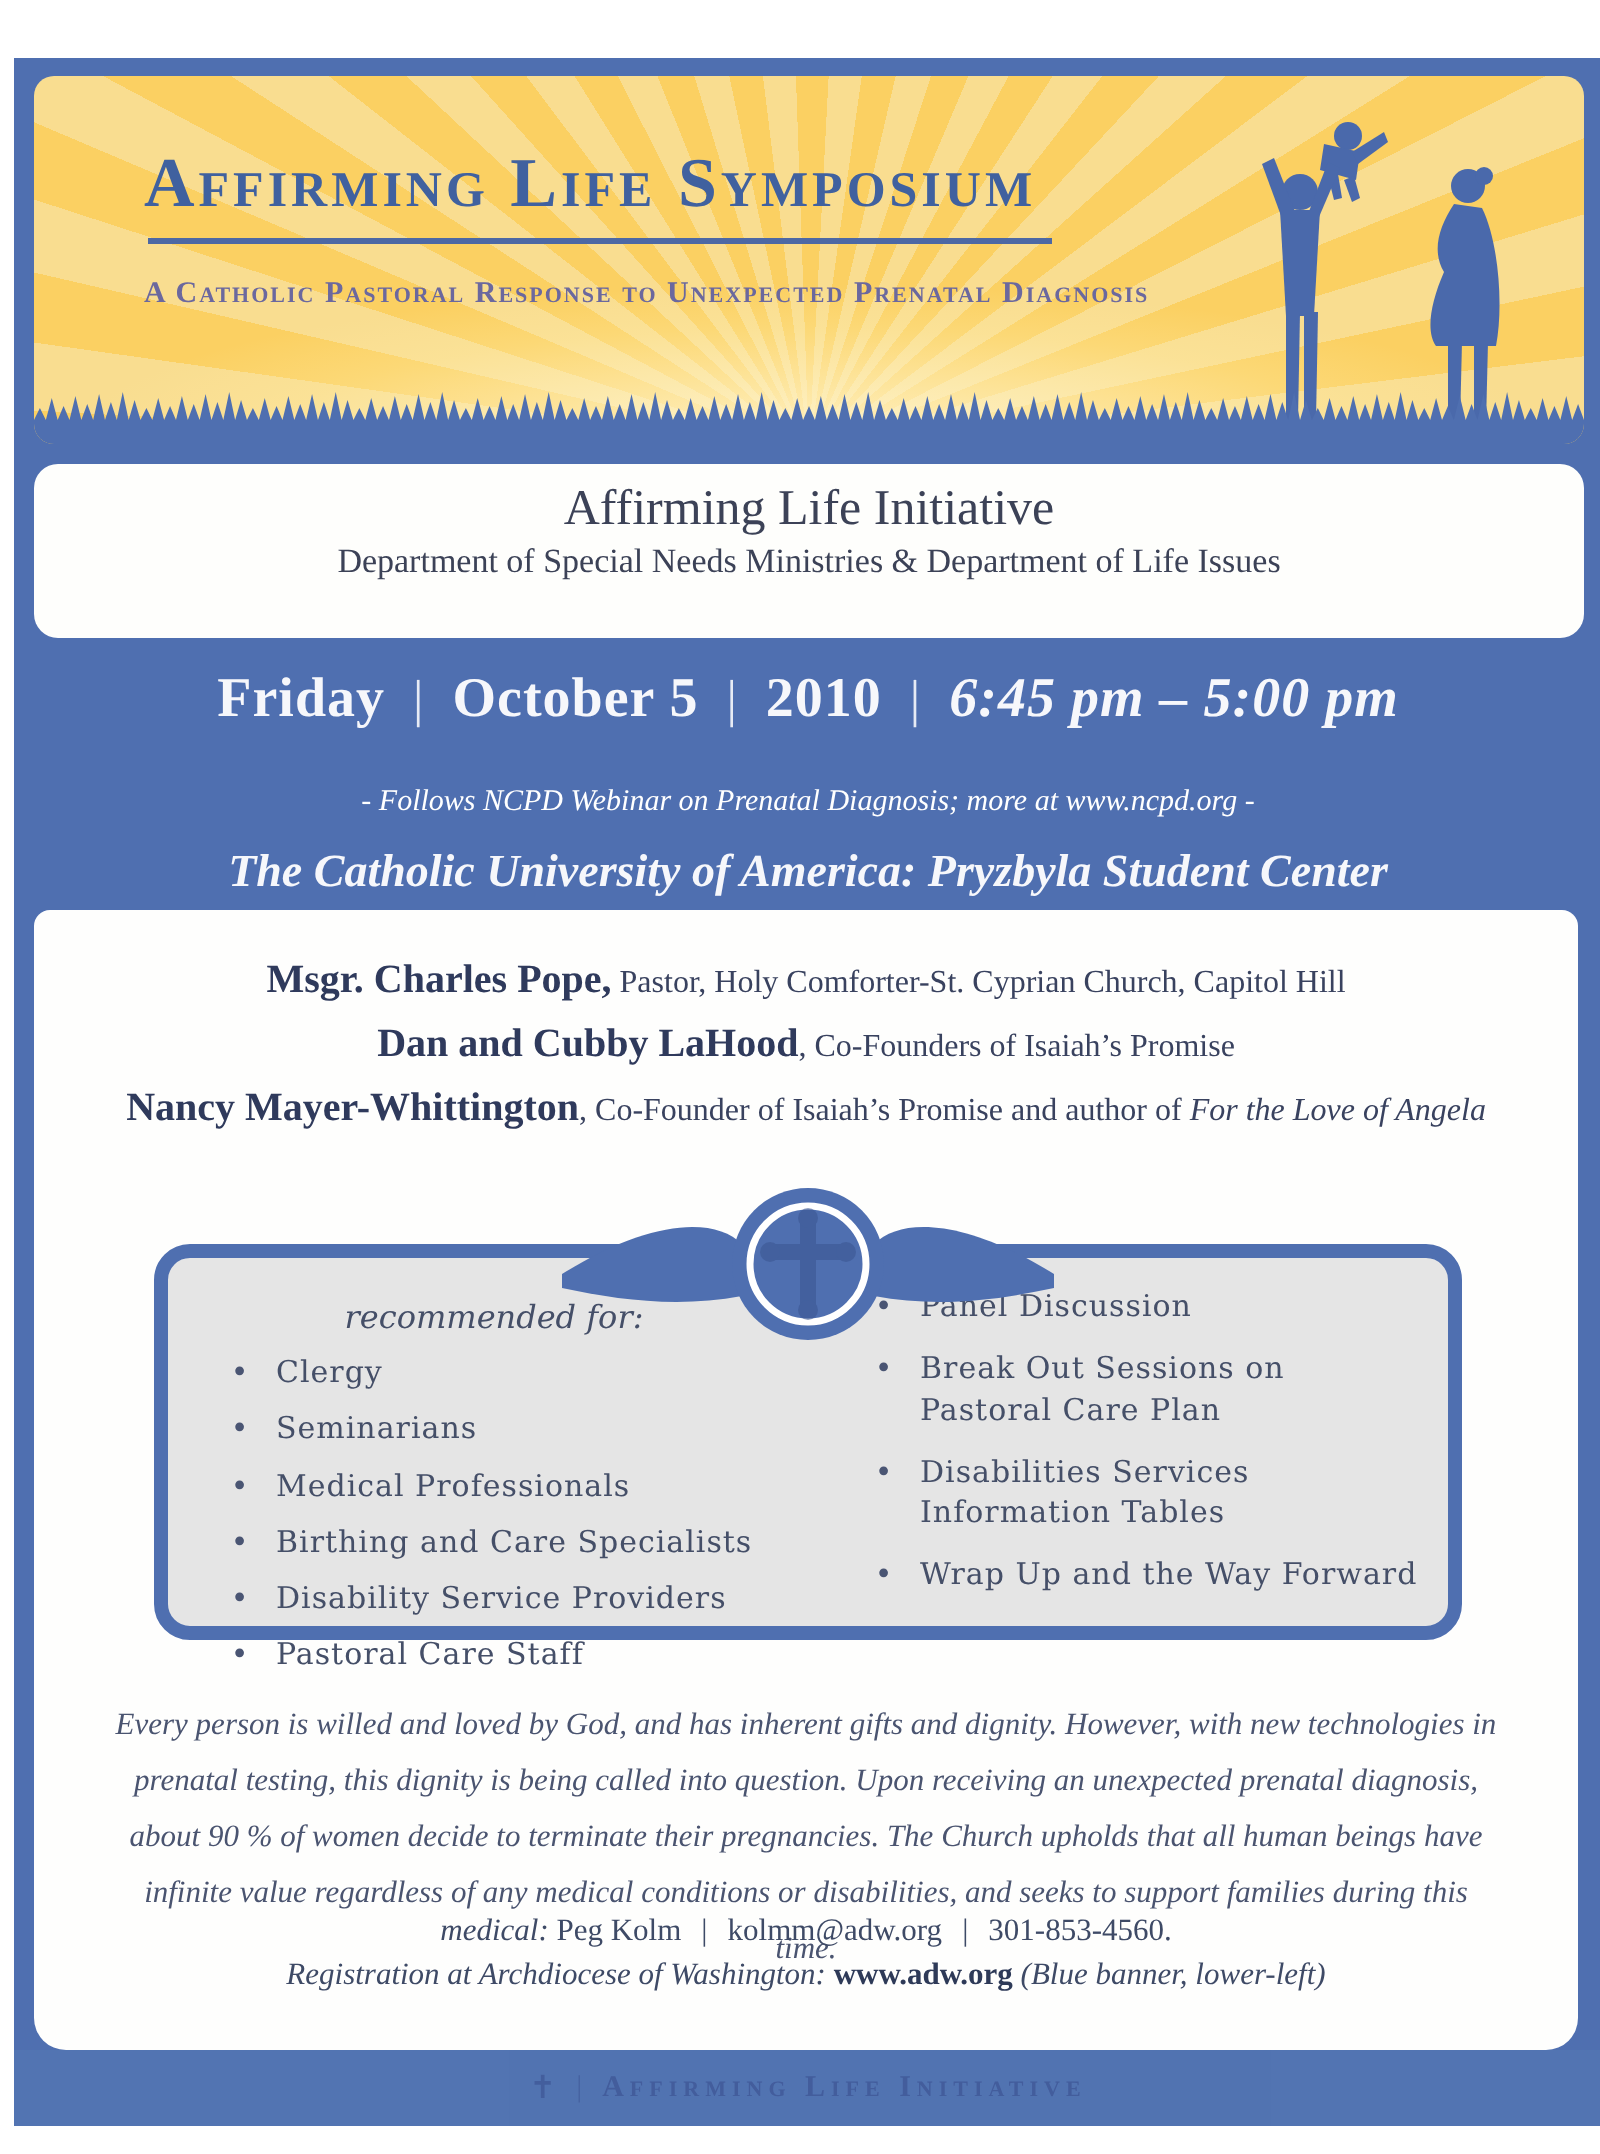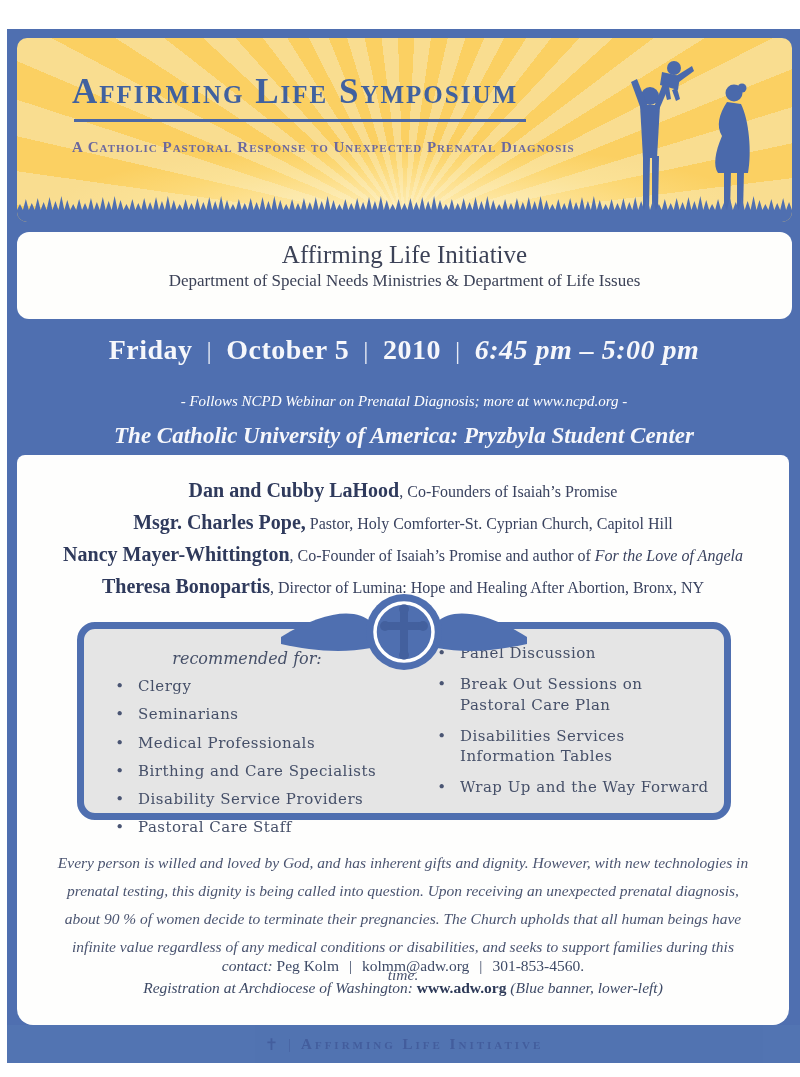--- a/index.html
+++ b/index.html
@@ -159,27 +159,26 @@
     </div>
     <div class="sched-note">- Follows NCPD Webinar on Prenatal Diagnosis; more at www.ncpd.org -</div>
     <div class="venue">The Catholic University of America: Pryzbyla Student Center</div>
     <div class="cosponsor">co-sponsored by: CUA Campus Ministry</div>
   </div>
 
   <div class="content-box">
 
     <div class="speakers">
 
+        <div class="speaker"><span class="sp-name">Msgr. Charles Pope,</span><span class="sp-desc"> Pastor, Holy Comforter-St. Cyprian Church, Capitol Hill</span><span class="sp-italic"></span></div>
+
         <div class="speaker"><span class="sp-name">Dan and Cubby LaHood</span><span class="sp-desc">, Co-Founders of Isaiah’s Promise</span><span class="sp-italic"></span></div>
 
-        <div class="speaker"><span class="sp-name">Msgr. Charles Pope,</span><span class="sp-desc"> Pastor, Holy Comforter-St. Cyprian Church, Capitol Hill</span><span class="sp-italic"></span></div>
-
         <div class="speaker"><span class="sp-name">Nancy Mayer-Whittington</span><span class="sp-desc">, Co-Founder of Isaiah’s Promise and author of </span><span class="sp-italic">For the Love of Angela</span></div>
 
-        <div class="speaker"><span class="sp-name">Theresa Bonopartis</span><span class="sp-desc">, Director of Lumina: Hope and Healing After Abortion, Bronx, NY</span><span class="sp-italic"></span></div>
       </div>
 
     <div class="panel">
       <svg class="medallion" viewBox="0 0 250 80">
         <path d="M2,45 C45,18 78,16 92,30 L92,56 C60,62 30,58 2,52 Z" fill="#4f6fb0"></path>
         <path d="M248,45 C205,18 172,16 158,30 L158,56 C190,62 220,58 248,52 Z" fill="#4f6fb0"></path>
         <circle cx="125" cy="40" r="38" fill="#4f6fb0"></circle>
         <circle cx="125" cy="40" r="29" fill="none" stroke="#ffffff" stroke-width="3.5"></circle>
         <g fill="#3a5590" opacity="0.55">
           <rect x="121" y="16" width="8" height="48" rx="3"></rect>
@@ -250,21 +249,21 @@
               <span class="li-text">Wrap Up and the Way Forward</span>
             </li>
           </ul>
       </div>
     </div>
 
     <div class="mission">Every person is willed and loved by God, and has inherent gifts and dignity. However, with new technologies in prenatal testing, this dignity is being called into question. Upon receiving an unexpected prenatal diagnosis, about 90 % of women decide to terminate their pregnancies.  The Church upholds that all human beings have infinite value regardless of any medical conditions or disabilities, and seeks to support families during this time.</div>
 
     <div class="contact">
       <div>
-        <span class="c-label">contact:</span>
+        <span class="c-label">medical:</span>
         <span>Peg Kolm</span><span class="c-sep">|</span><span>kolmm@adw.org</span><span class="c-sep">|</span><span>301-853-4560.</span>
       </div>
       <div><span class="c-reg">Registration at Archdiocese of Washington: </span><span class="c-site">www.adw.org</span><span class="c-reg"> (Blue banner, lower-left)</span></div>
     </div>
   </div>
 
   <div class="footer-band">
     <span class="f-cross">✝</span>
     <span class="f-sep">|</span>
     <span class="f-label">Affirming Life Initiative</span>

